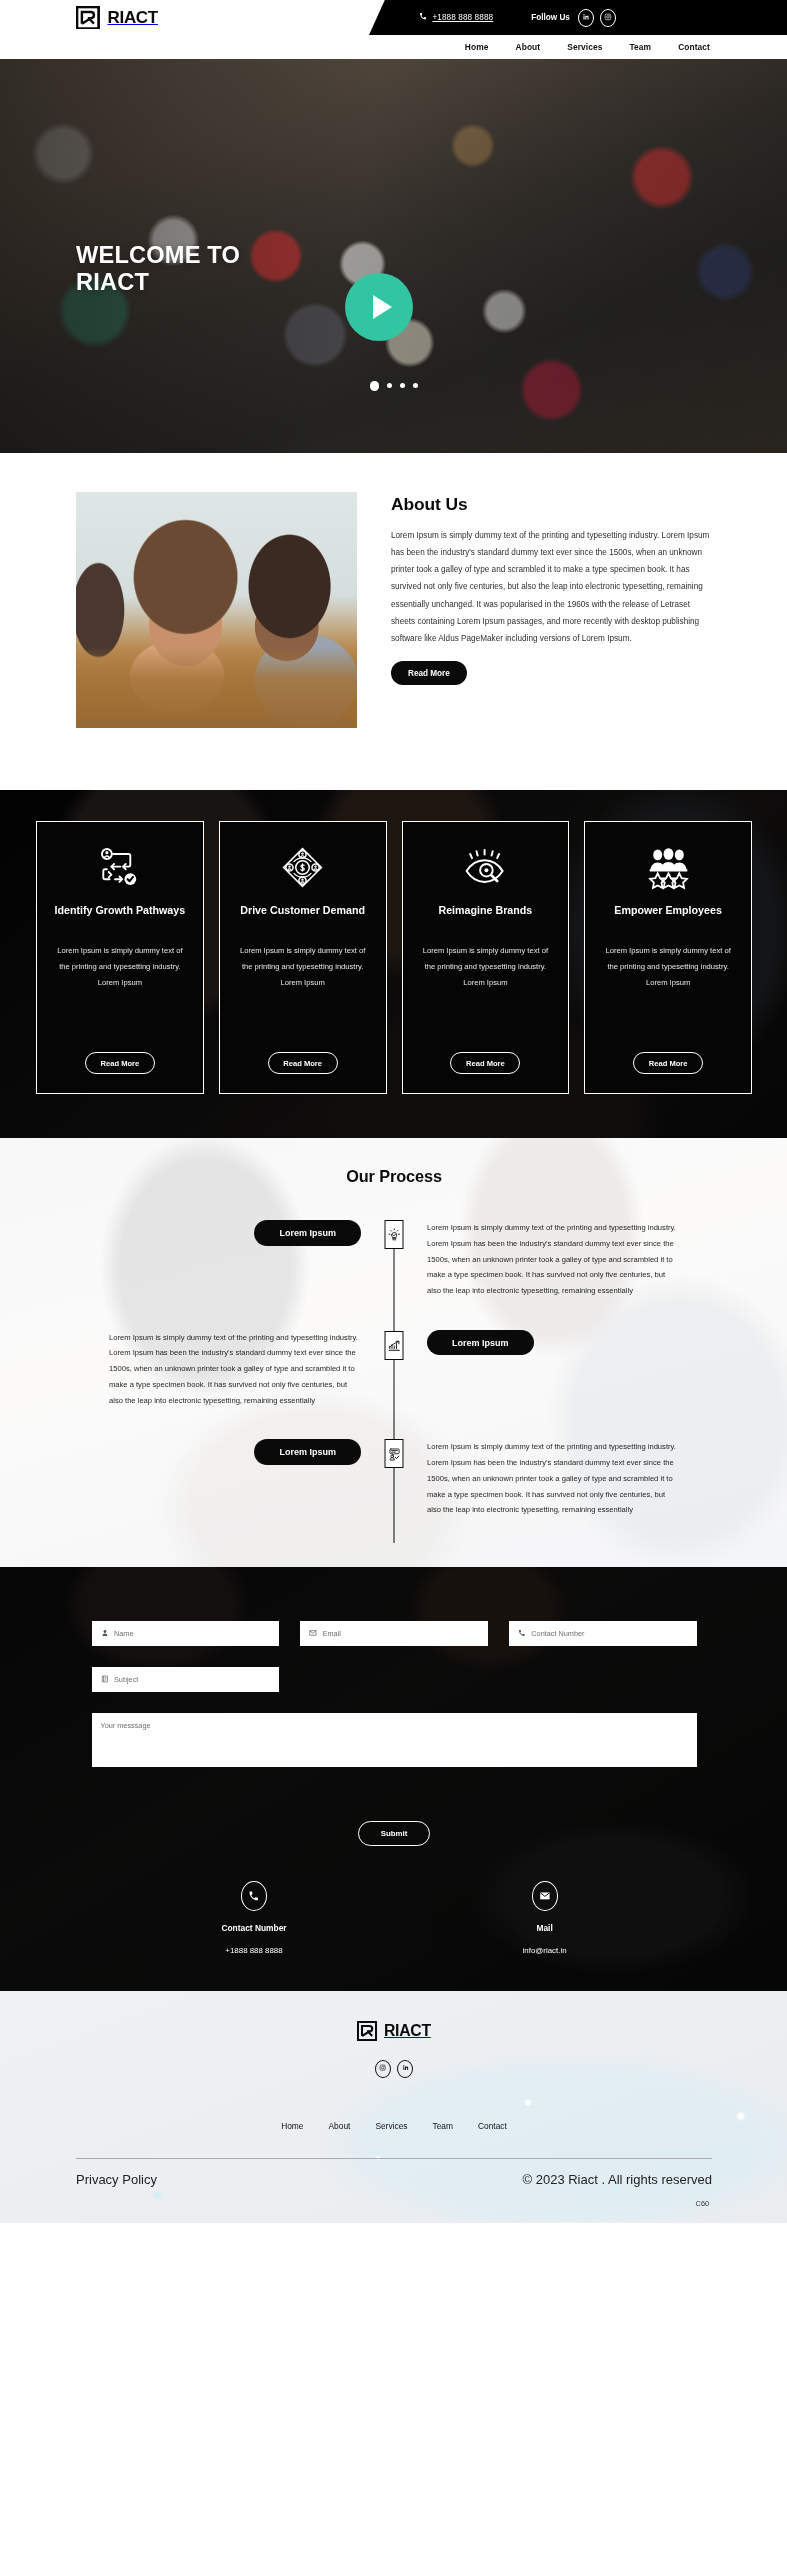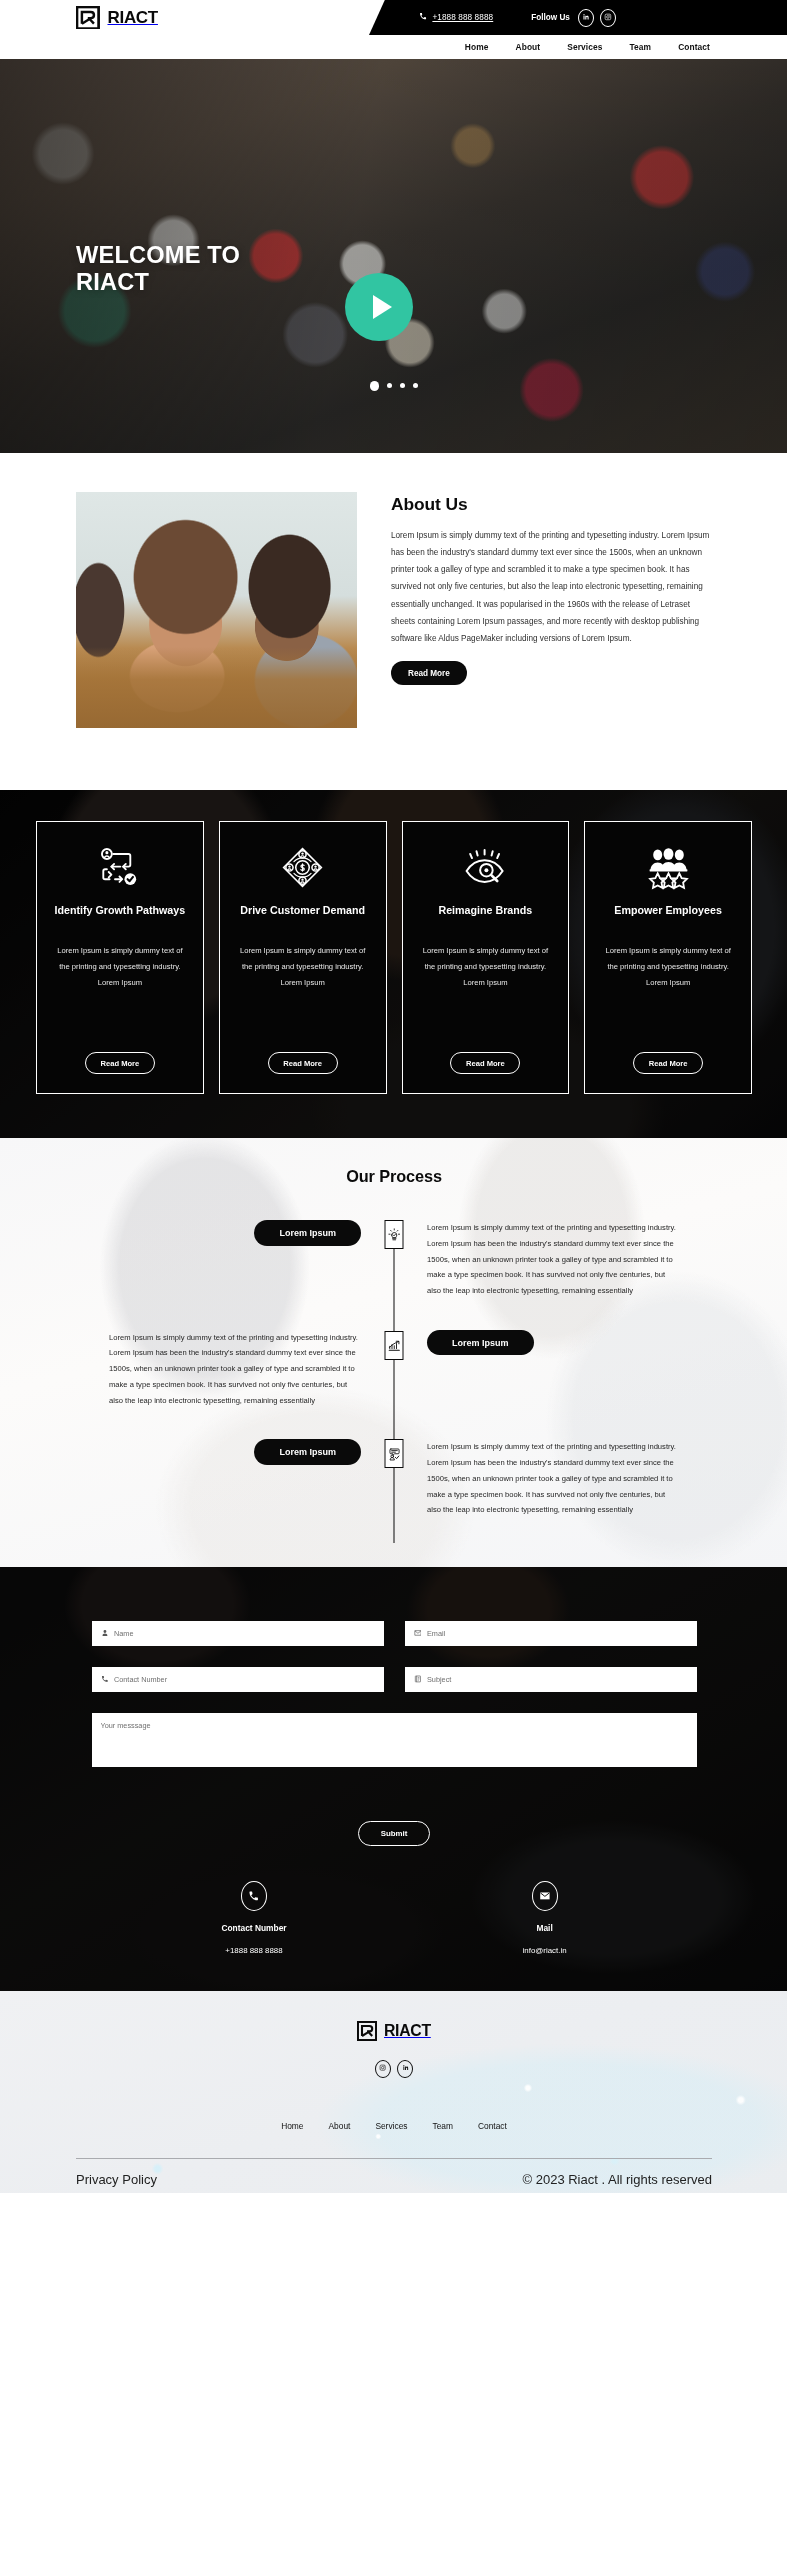--- a/index.html
+++ b/index.html
@@ -372,21 +372,21 @@
       radial-gradient(ellipse 26% 20% at 36% 86%, #1a1818 0 60%, transparent 78%),
       linear-gradient(150deg, #101010 0%, #1a1918 40%, #161514 68%, #0d0d0e 100%);
   }
   .contact-bg:after {
     content: ""; position: absolute; inset: 0; background: rgba(0,0,0,.56);
   }
   .contact-inner { position: relative; z-index: 2; }
   .form-wrap { width: 605px; margin: 0 auto; padding-top: 22.5px; }
   .form-grid {
     display: grid;
-    grid-template-columns: 1fr 1fr;
+    grid-template-columns: 1fr 1fr 1fr;
     column-gap: 15px;
     row-gap: 10px;
     gap: 21px;
   }
   .field {
     background: #ffffff;
     height: 25px;
     display: flex;
     align-items: center;
     padding: 0 9px;
@@ -859,17 +859,18 @@
         <a href="#">Contact</a>
       </nav>
 
       <div class="footer-rule"></div>
 
       <div class="footer-bottom">
         <a href="#">Privacy Policy</a>
         <span>© 2023 Riact . All rights reserved</span>
       </div>
 
+      <div class="footer-code">C60</div>
     </div>
   </footer>
 
 </div>
 
 
 </body></html>

